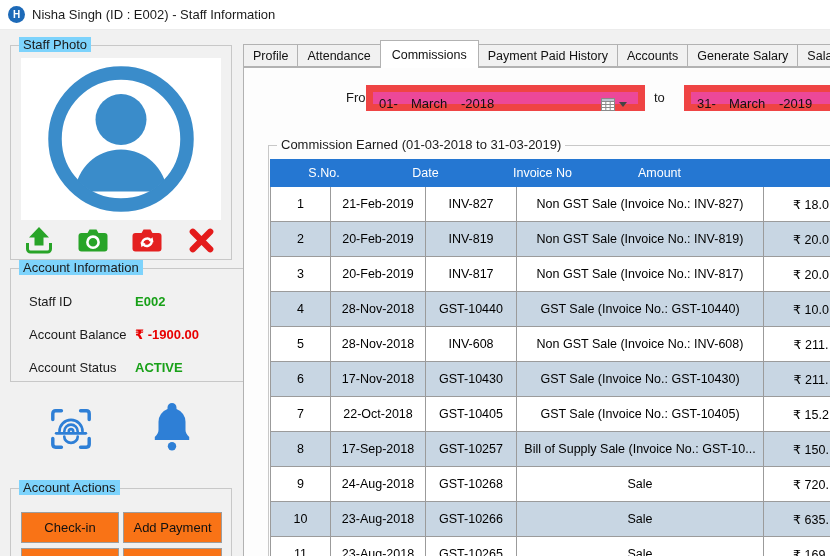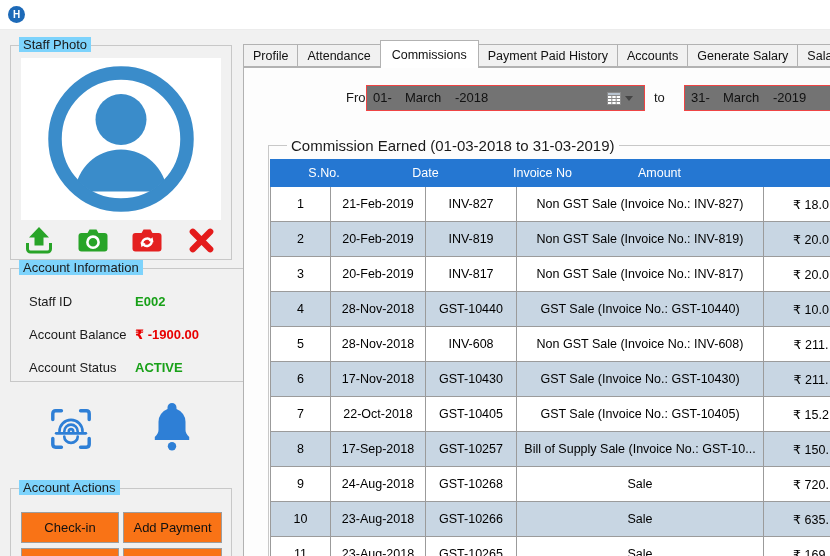--- a/index.html
+++ b/index.html
@@ -39,50 +39,51 @@
   .tabcontrol{position:absolute;left:243px;top:43px;width:620px;height:545px;}
   .tab-strip{position:relative;height:24px;display:flex;align-items:flex-end;z-index:3;}
   .tab{box-sizing:border-box;height:23px;display:flex;align-items:center;padding:0 9px;background:#f1f1f1;
        border:1px solid #b2b2b2;margin-right:-1px;font-size:12.5px;color:#111;cursor:pointer;white-space:nowrap;}
   .tab.active{height:28px;background:#fff;border-bottom:none;padding:0 11px;margin-bottom:-1px;z-index:4;position:relative;}
   .tab-page{position:absolute;left:0;top:24px;right:0;bottom:0;background:#fdfdfd;border:1px solid #b2b2b2;box-sizing:border-box;}
   
   .flabel{position:absolute;font-size:13px;color:#1a1a1a;}
   .lbl-from{left:102px;top:22px;}
   .lbl-to{left:410px;top:22px;}
-  .picker{position:absolute;height:26px;background:#737373;border:1px solid #ef4444;box-sizing:border-box;
+  .picker{position:absolute;height:26px;background:#ec4899;border:7px solid #ef4444;box-sizing:border-box;
           font-size:13px;line-height:24px;}
   .picker1{left:122px;top:17px;width:279px;}
   .picker2{left:440px;top:17px;width:210px;}
   .seg{position:absolute;top:0;white-space:nowrap;}
   .seg-day{left:6px;} .seg-month{left:38px;} .seg-year{left:88px;}
   .cal-btn{position:absolute;right:3px;top:1px;width:42px;height:22px;display:flex;align-items:center;
            justify-content:center;gap:4px;cursor:pointer;}
   .cal-arrow{width:0;height:0;border-left:4px solid transparent;border-right:4px solid transparent;border-top:5px solid #444;}
   
   .gb-comm{left:24px;top:77px;width:650px;height:475px;border-right:none;}
-  .gb-comm .grouplabel{background:#fdfdfd;left:18px;font-size:15px;}
+  .gb-comm .grouplabel{background:#fdfdfd;left:8px;font-size:13px;}
   .table{position:absolute;left:1px;top:13px;width:589px;}
   .thead{display:flex;height:28px;background:#2577d2;color:#fff;}
   .thead .cell{display:flex;align-items:center;justify-content:center;font-size:12.5px;box-sizing:border-box;margin-left:24px;}
   .tbody{border-left:1px solid #9b9b9b;}
   .trow{display:flex;height:35px;background:#fff;border-bottom:1px solid #9b9b9b;box-sizing:border-box;cursor:default;}
   .trow.alt{background:#c8d6e3;}
   .trow .cell{display:flex;align-items:center;justify-content:center;font-size:12.5px;color:#000;
               border-right:1px solid #9b9b9b;box-sizing:border-box;white-space:nowrap;overflow:hidden;}
   .c0{width:60px;flex:0 0 60px;} .c1{width:95px;flex:0 0 95px;} .c2{width:91px;flex:0 0 91px;}
   .c3{width:247px;flex:0 0 247px;} .c4{width:95px;flex:0 0 95px;}
 </style>
 </head>
 <body>
 
 <div class="window">
 
   <div class="titlebar">
     <span class="app-icon">H</span>
+    <span class="win-title">Nisha Singh (ID : E002) - Staff Information</span>
   </div>
 
   <div class="groupbox gb-photo">
     <span class="grouplabel">Staff Photo</span>
     <div class="photo-area">
       <svg width="150" height="150" viewBox="0 0 100 100">
         <defs>
             <clipPath id="av">
               <circle cx="50" cy="50" r="40"></circle>
             </clipPath>

